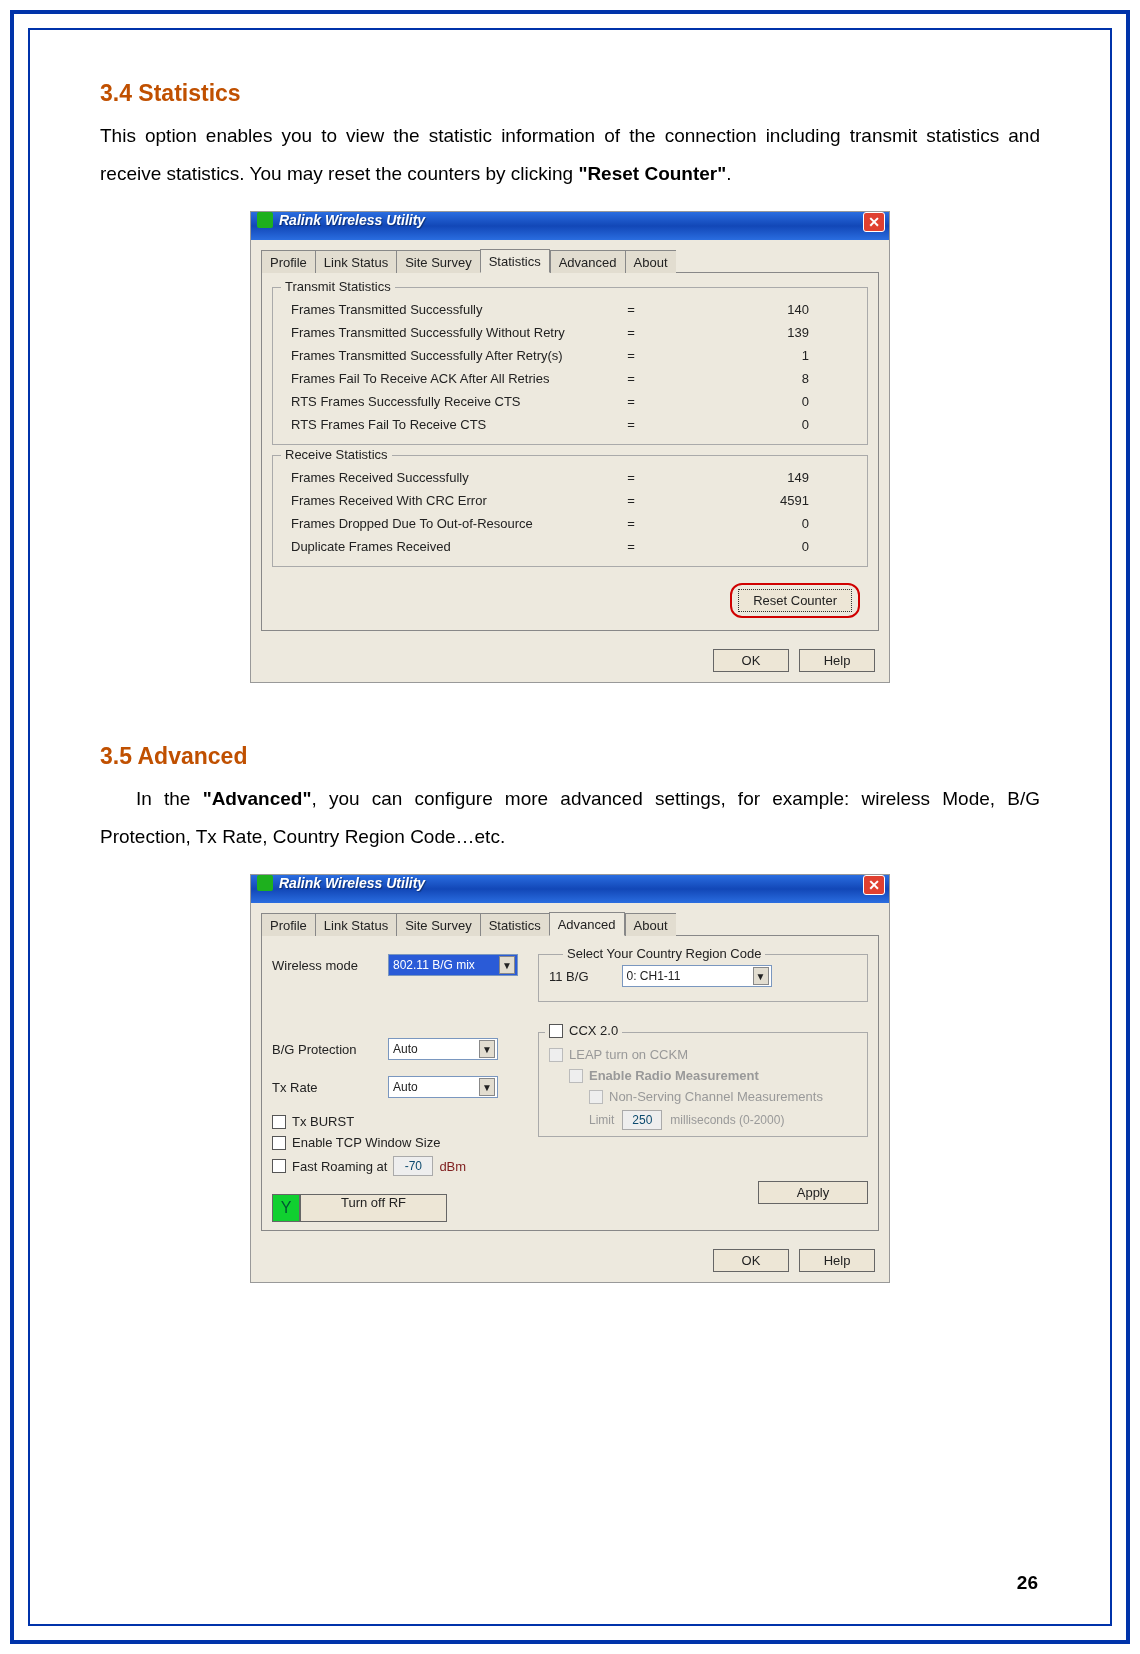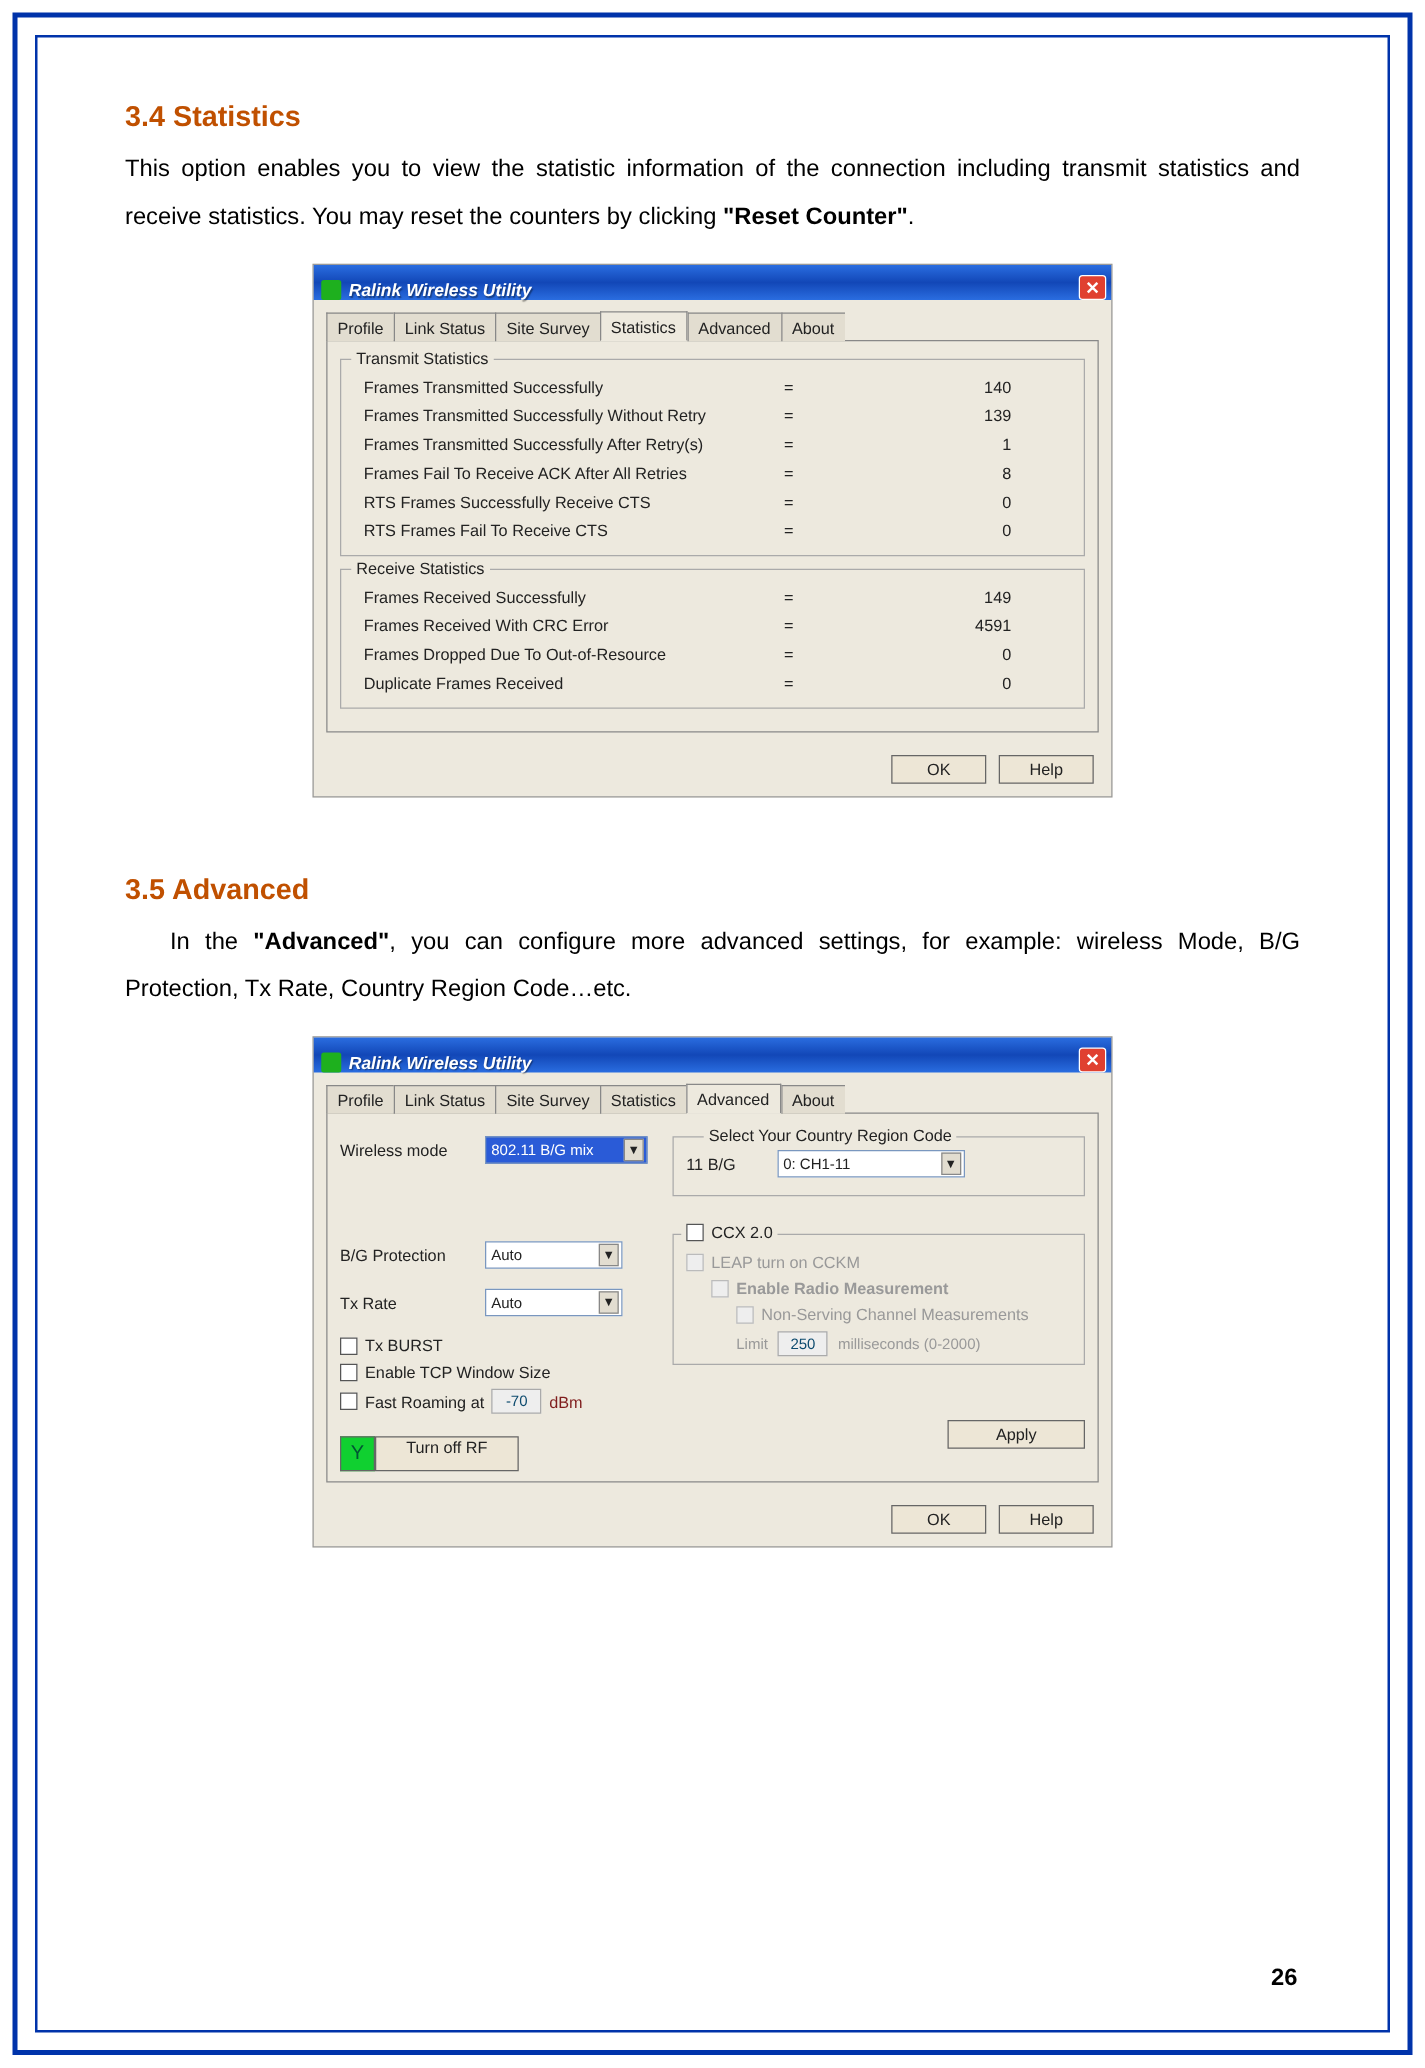--- a/index.html
+++ b/index.html
@@ -44,21 +44,21 @@
   background: #ede9de;
   font-family: Tahoma, Arial, sans-serif;
   font-size: 13px;
   color: #222;
 }
 .titlebar {
   background: linear-gradient(to bottom, #2a6de0 0%, #1247b7 50%, #2a6de0 100%);
   color: #fff;
   height: 28px;
   display: flex;
-  align-items: flex-end;
+  align-items: flex-start;
   padding: 0 4px 0 6px;
   font-weight: bold;
   font-style: italic;
   position: relative;
 }
 .titlebar .app-icon {
   width: 16px; height: 16px;
   background: #1eb01e;
   margin-right: 6px;
   border-radius: 2px;
@@ -230,21 +230,21 @@
   background: #10d030;
   border: 1px solid #666;
   display: flex; align-items: center; justify-content: center;
   color: #053;
   font-size: 16px;
 }
 .rf-btn {
   border: 1px solid #666;
   background: #ede6d6;
   height: 28px;
-  padding: 0 24px;
+  padding: 0 40px;
   font-size: 13px;
   cursor: pointer;
 }
 .apply-btn-wrap {
   display: flex;
   justify-content: flex-end;
   align-items: flex-end;
 }
 .page-number {
   position: absolute;
@@ -365,20 +365,25 @@
       <div class="stat-row">
               <span class="stat-label">Frames Dropped Due To Out-of-Resource</span>
               <span class="stat-eq">=</span>
               <span class="stat-val">0</span>
             </div>
       <div class="stat-row">
               <span class="stat-label">Duplicate Frames Received</span>
               <span class="stat-eq">=</span>
               <span class="stat-val">0</span>
             </div>
+    </div>
+    <div class="reset-row">
+      <div class="reset-highlight">
+        <div class="reset-btn">Reset Counter</div>
+      </div>
     </div>
   </div>
   <div class="btn-row">
     <div class="btn">OK</div>
     <div class="btn">Help</div>
   </div>
 </div>
 
 <div class="section-heading">3.5 Advanced</div>
 <p class="body-text" style="text-indent:36px;">

